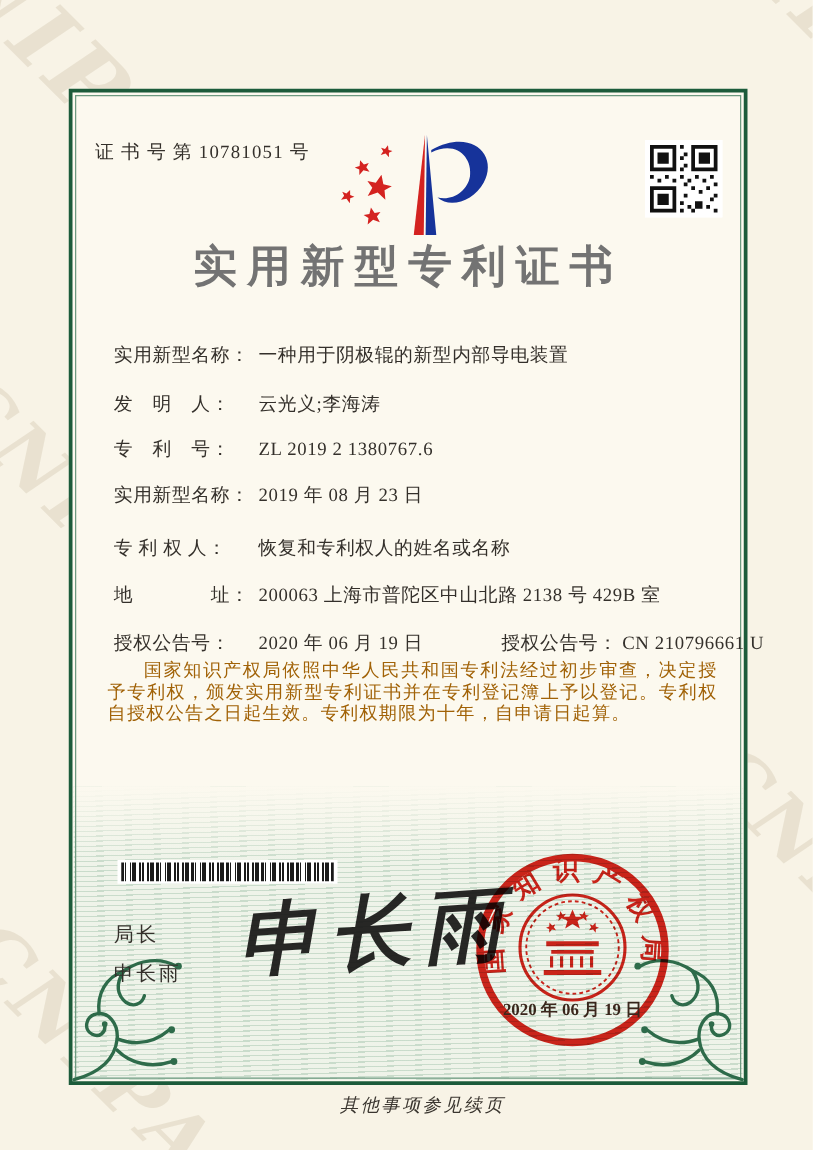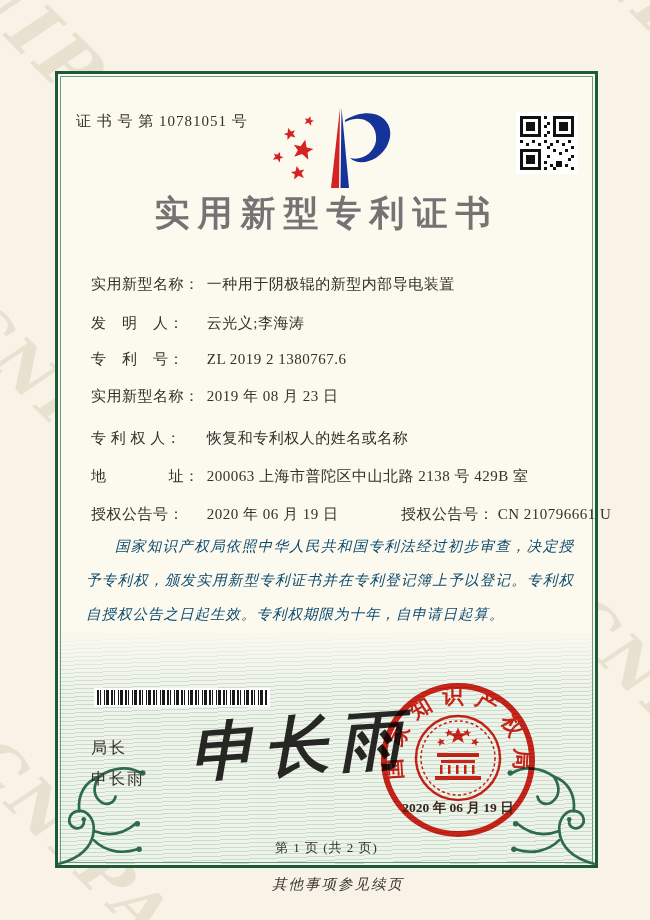--- a/index.html
+++ b/index.html
@@ -61,22 +61,22 @@
   
   .row{position:absolute;left:33px;width:490px;font-size:15px;z-index:3;white-space:nowrap;}
   .row .lbl{display:inline-block;min-width:112px;letter-spacing:0.5px;}
   .row .val{letter-spacing:0.5px;}
   .row2nd{position:absolute;left:310px;top:0;}
   .r1{top:201px}.r2{top:240px}.r3{top:276px}.r4{top:313px}
   .r5{top:355px}.r6{top:393px}.r7{top:431px}
   
   .paras{
     position:absolute;left:28px;top:455px;width:488px;z-index:3;
-    font-size:14.5px;line-height:34px;letter-spacing:1px;
-    text-align:justify;font-style:italic;color:#0c4a6e;
+    font-size:14.5px;line-height:17px;letter-spacing:1px;
+    text-align:justify;color:#a16207;
   }
   .paras p{margin:0;text-indent:2em;}
   
   .barcode{
     position:absolute;left:36px;top:614px;width:176px;height:19px;
     background:#fff;padding:0;z-index:3;
   }
   .barcode .bars{
     position:absolute;left:3px;top:2px;right:3px;bottom:2px;
     background:repeating-linear-gradient(90deg,
@@ -283,16 +283,15 @@
         <rect x="70" y="85" width="2.5" height="9"></rect>
         <rect x="78" y="85" width="2.5" height="9"></rect>
         <rect x="86" y="85" width="2.5" height="9"></rect>
         <rect x="94" y="85" width="2.5" height="9"></rect>
         <rect x="57" y="96" width="46" height="4"></rect>
       </g>
     </g>
     <text x="80" y="132" text-anchor="middle" font-size="13.5" font-weight="bold" fill="#40291f">2020 年 06 月 19 日</text>
   </svg>
 
-  <div class="page-ind">第 1 页 (共 2 页)</div>
 </div>
 
 <div class="cont-note">其他事项参见续页</div>
 
 </body></html>

